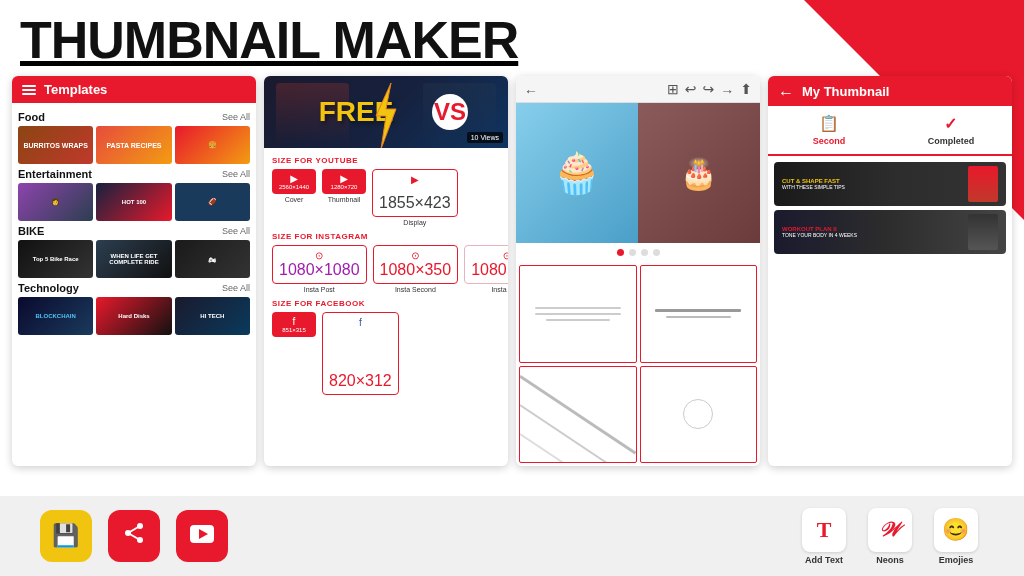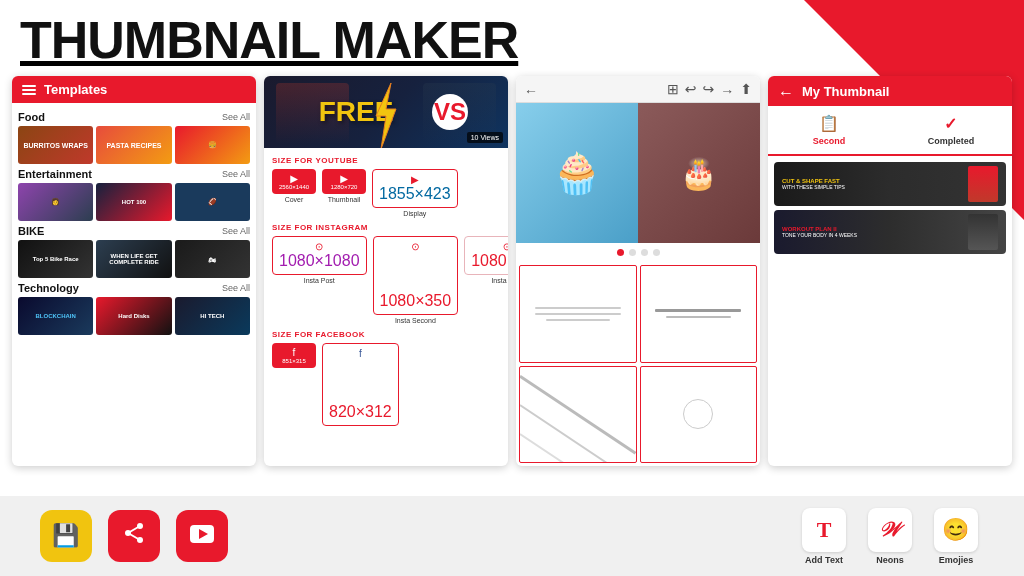--- a/index.html
+++ b/index.html
@@ -596,39 +596,39 @@
         <div class="size-option">
           <div class="size-box">
             <div class="size-icon">▶</div>
             <div class="size-num">1280×720</div>
           </div>
           <div class="size-label">Thumbnail</div>
         </div>
         <div class="size-option">
           <div class="size-box-outline">
             <div class="size-icon" style="color:#e8192c;font-size:10px;">▶</div>
-            <div class="size-num" style="color:#0369a1;">1855×423</div>
+            <div class="size-num" style="color:#404040;margin-top:9px;">1855×423</div>
           </div>
           <div class="size-label">Display</div>
         </div>
       </div>
 
       <div class="size-section-title">SIZE FOR INSTAGRAM</div>
       <div class="size-options">
         <div class="size-option">
           <div class="size-box-outline">
             <div class="size-icon" style="color:#e8192c;font-size:10px;">⊙</div>
             <div class="size-num" style="color:#a21caf;">1080×1080</div>
           </div>
           <div class="size-label">Insta Post</div>
         </div>
         <div class="size-option">
           <div class="size-box-outline">
             <div class="size-icon" style="color:#e8192c;font-size:10px;">⊙</div>
-            <div class="size-num" style="color:#e8192c;margin-top:40px;">1080×350</div>
+            <div class="size-num" style="color:#e8192c;">1080×350</div>
           </div>
           <div class="size-label">Insta Second</div>
         </div>
         <div class="size-option">
           <div class="size-box-outline" style="border-color:#e8b4ba;">
             <div class="size-icon" style="color:#e8192c;font-size:10px;">⊙</div>
             <div class="size-num" style="color:#e8192c;">1080×356</div>
           </div>
           <div class="size-label">Insta Post</div>
         </div>

